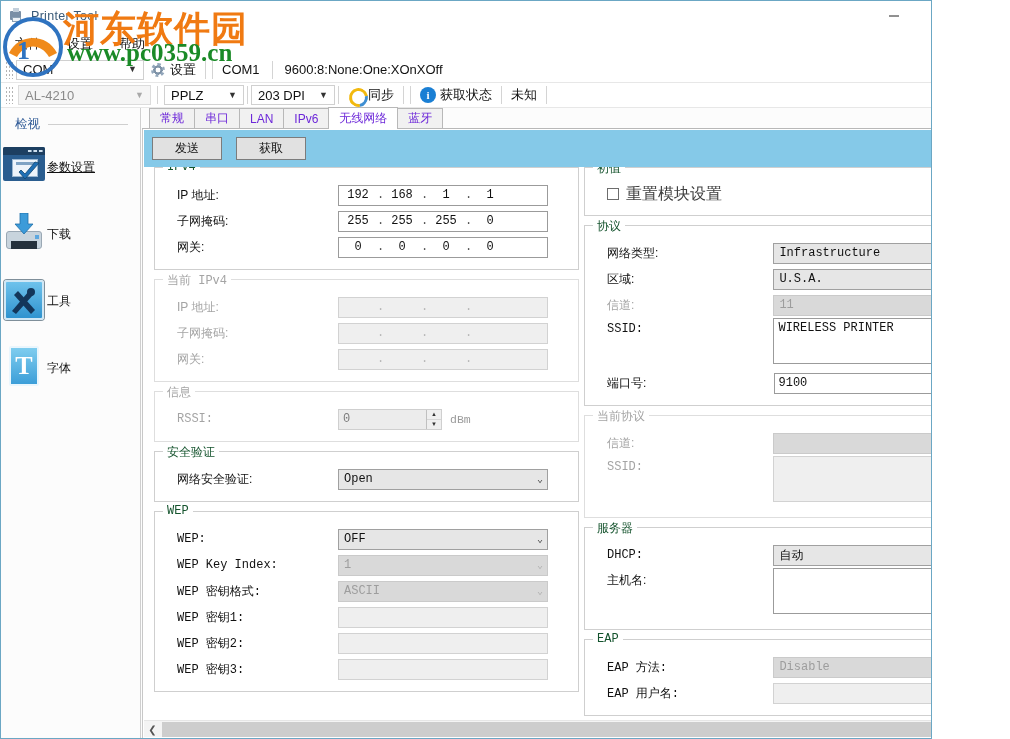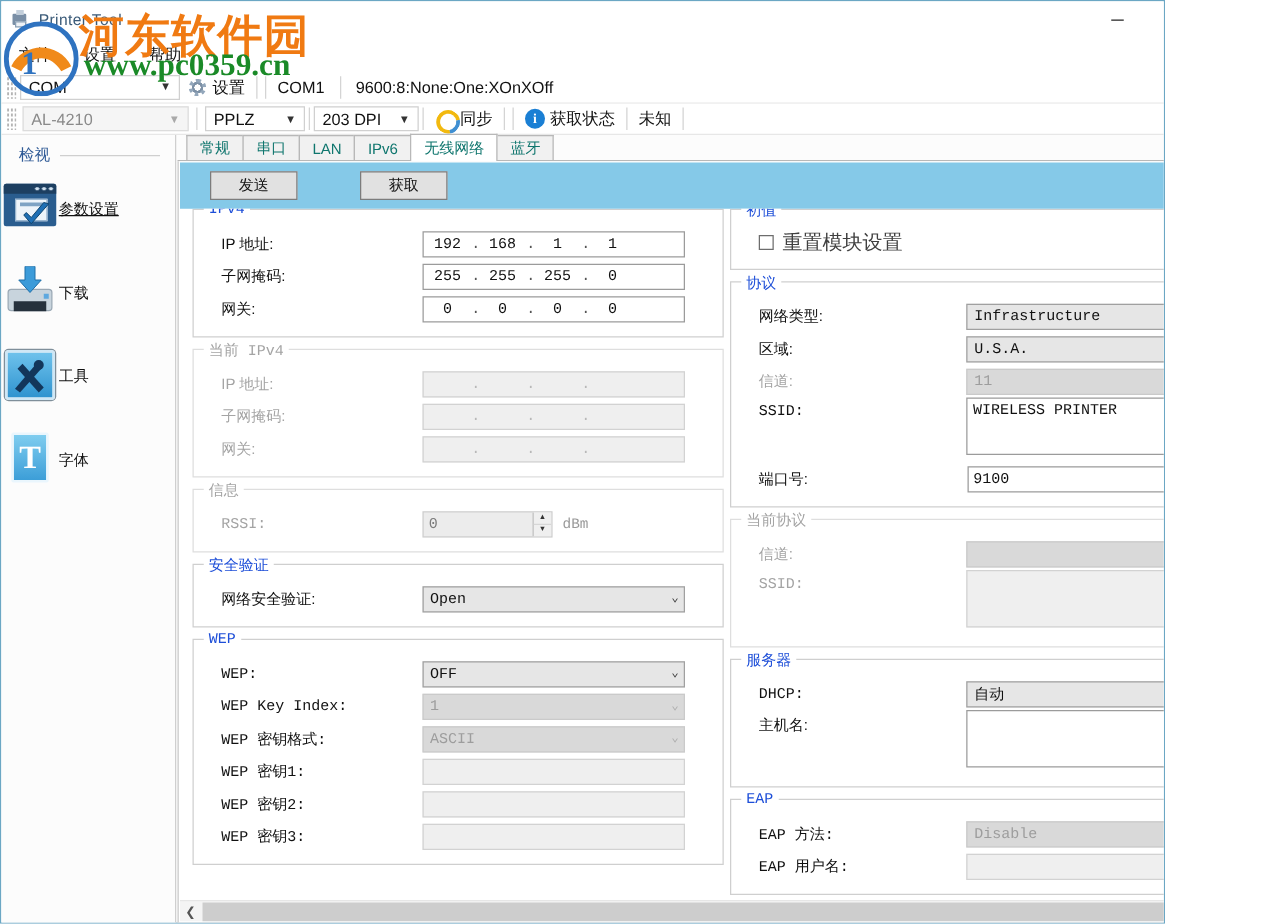--- a/index.html
+++ b/index.html
@@ -152,56 +152,56 @@
       color:#fff; font-family:"Liberation Serif", serif; font-weight:bold; font-size:26px; }
 
   
   .tabstrip {
     position:absolute; left:141px; top:107px; width:867px; height:21px;
     background:#fcfcfc; border-bottom:1px solid #b8b8b8;
     display:flex; align-items:flex-end; padding-left:7px;
   }
   .tab {
     height:20px; padding:0 10px; display:flex; align-items:center;
-    font-size:12px; color:#0f766e; white-space:nowrap;
+    font-size:12px; color:#6d28d9; white-space:nowrap;
     border:1px solid #b8b8b8; border-bottom:none; background:#f1f1f1;
     margin-right:-1px; position:relative;
   }
   .tab.active { background:#ffffff; height:21px; z-index:3; border-color:#b8b8b8; }
   .tab.active:after { content:""; position:absolute; left:0; right:0; bottom:-1px; height:1px; background:#fff; }
 
   
   .panel {
     position:absolute; left:141px; top:128px; width:867px; height:610px;
     background:#ffffff; border:1px solid #c8c8c8; border-top:none;
     overflow:hidden;
   }
   .actionbar {
     position:absolute; left:1px; top:1px; width:865px; height:37px;
-    background:#85c9e8; display:flex; align-items:center; padding-left:24px;gap:36px;
+    background:#85c9e8; display:flex; align-items:center; padding-left:8px;
   }
   .btn {
     width:70px; height:23px; background:#e1e1e1; border:1px solid #7c7c7c;
     display:flex; align-items:center; justify-content:center;
     font-size:12px; color:#111; margin-right:14px;
   }
 
   .cols {
     position:absolute; left:0; top:38px; width:865px; height:561px;
     overflow:hidden;
   }
   .col { position:absolute; top:0; }
   .col-left { left:11px; width:425px; }
   .col-right { left:441px; width:405px; }
 
   
   .gb { position:relative; border:1px solid #cfcfcf; margin-bottom:9px; padding:14px 8px 9px 8px; }
   .gb > .gb-title {
     position:absolute; top:-8px; left:8px; background:#ffffff; padding:0 4px;
-    font-size:12px; color:#1d4ed8; white-space:nowrap;
+    font-size:12px; color:#14532d; white-space:nowrap;
     font-family:"Liberation Mono", monospace;
   }
   .gb.cn > .gb-title { font-family:"Liberation Sans", sans-serif; }
   .gb.dis { border-color:#dedede; }
   .gb.dis > .gb-title { color:#a4a4a4; }
 
   .row { display:flex; align-items:center; height:26px; }
   .row.tall { height:52px; align-items:flex-start; }
   .lbl { width:175px; padding-left:14px; font-size:12px; color:#111; white-space:nowrap; }
   .lbl.mono { font-family:"Liberation Mono", monospace; font-size:12px; }

